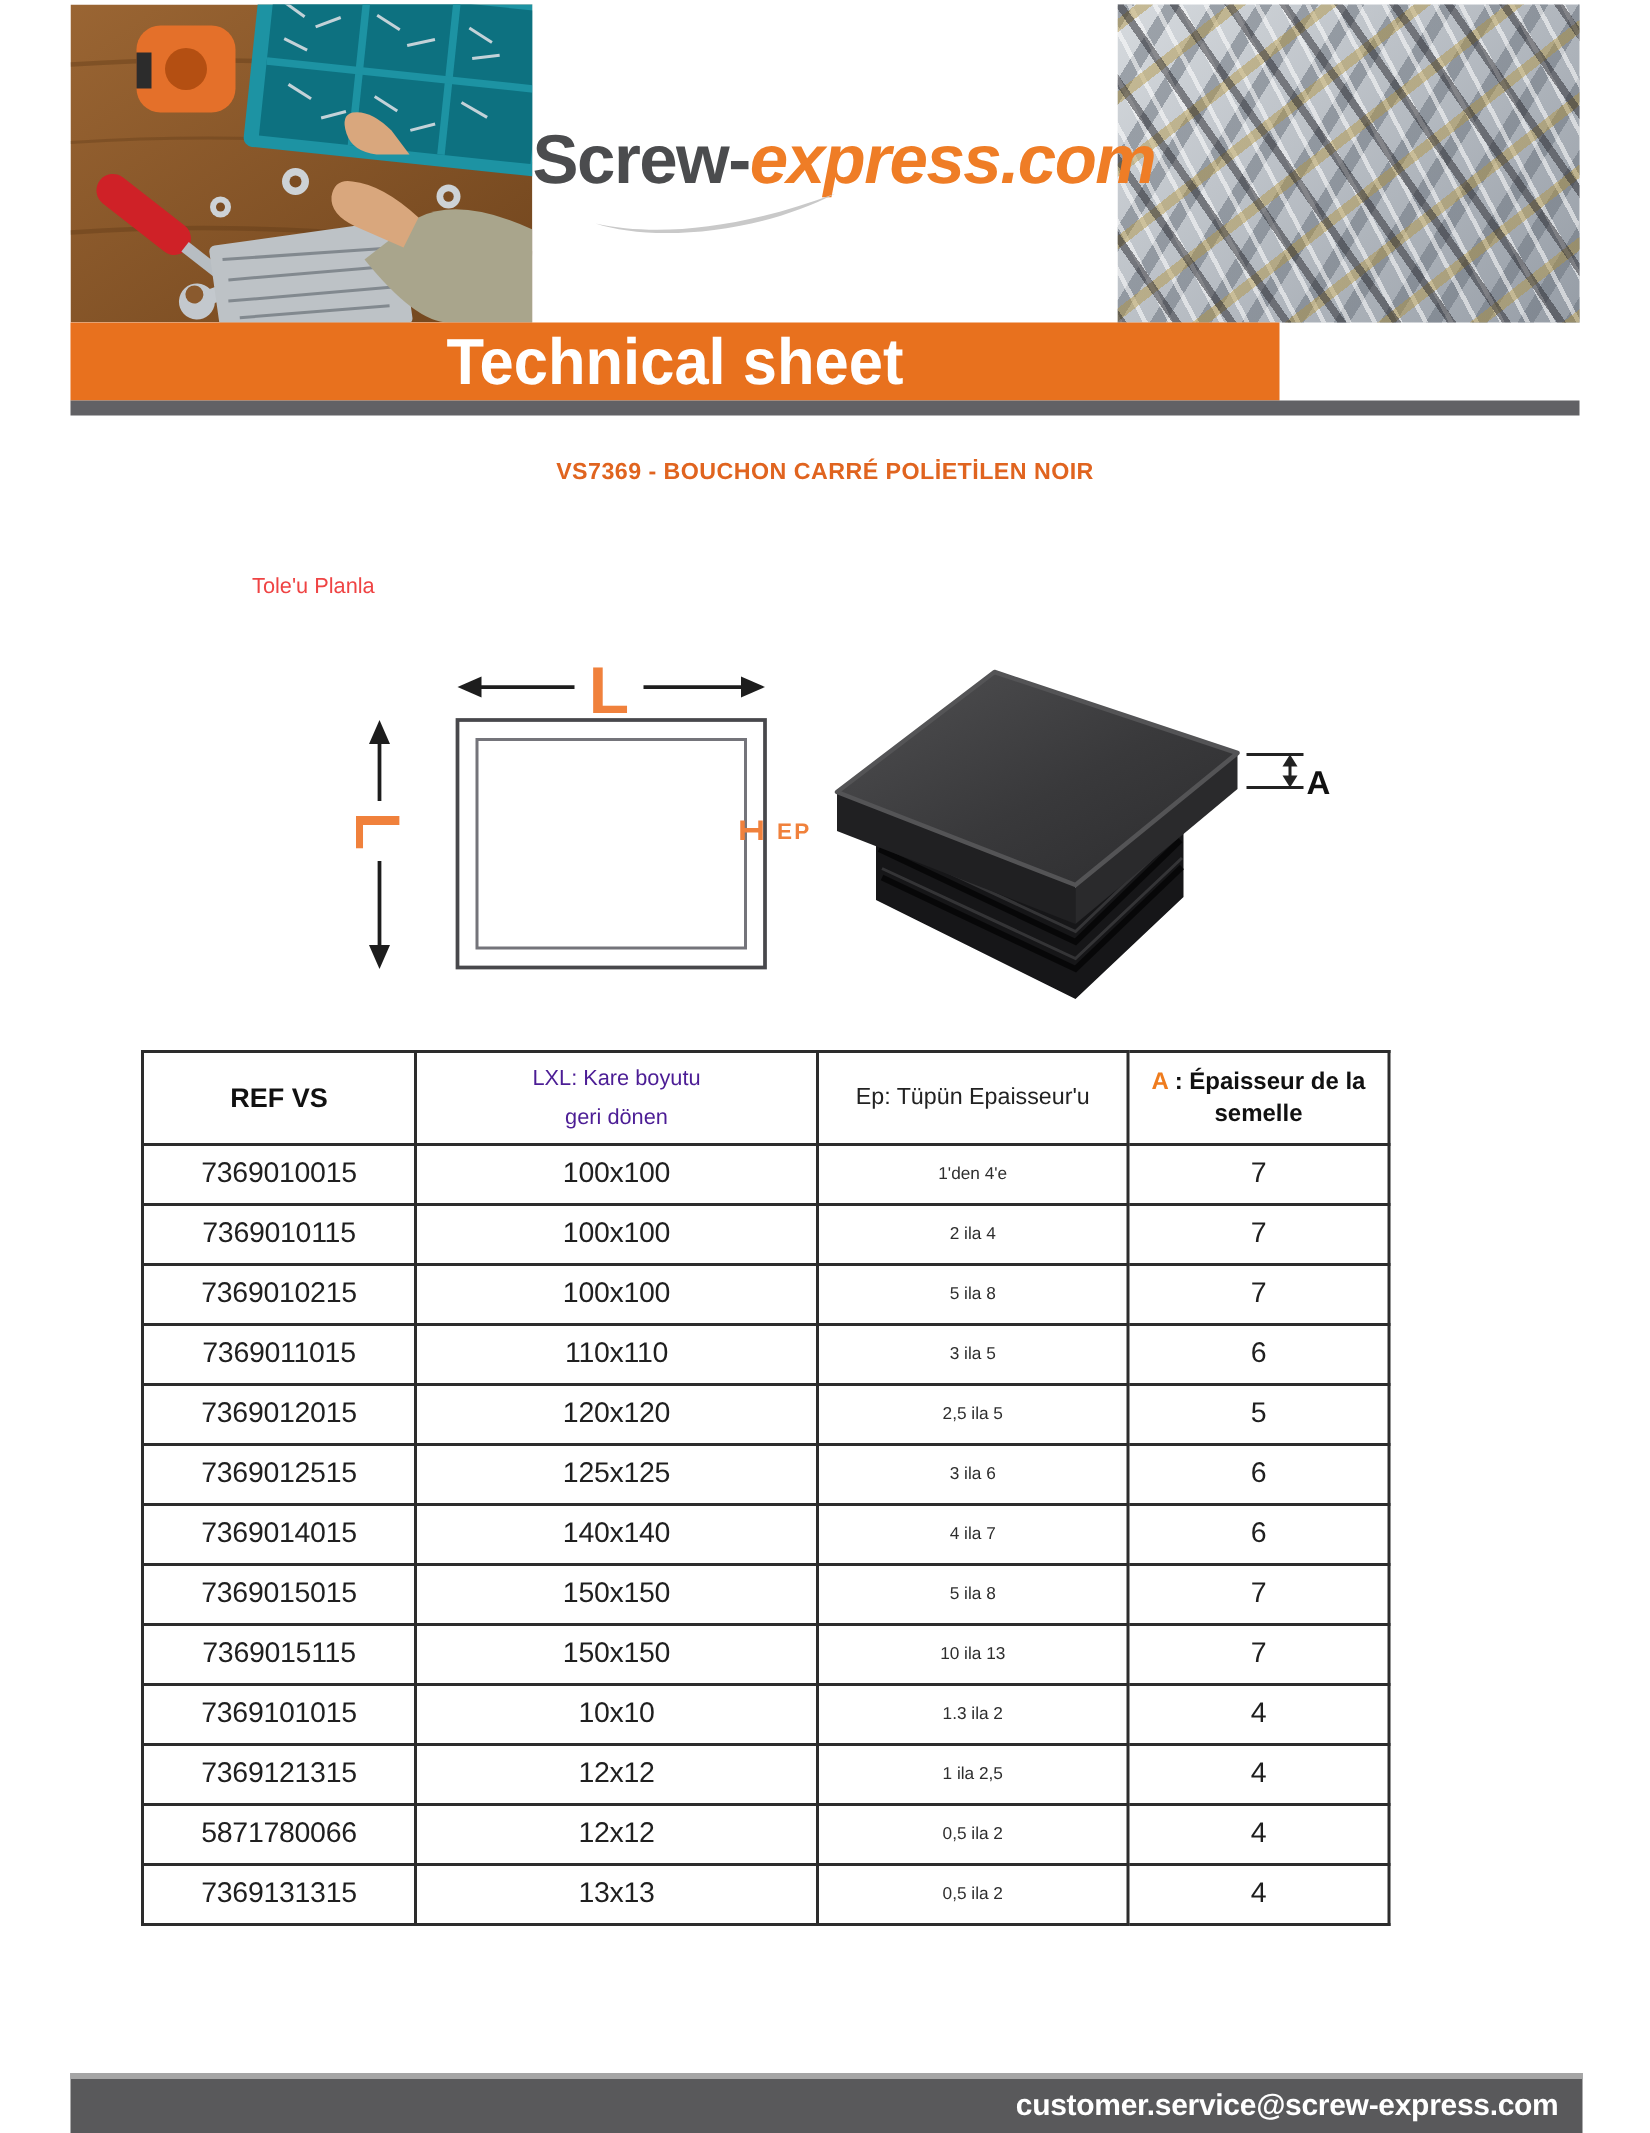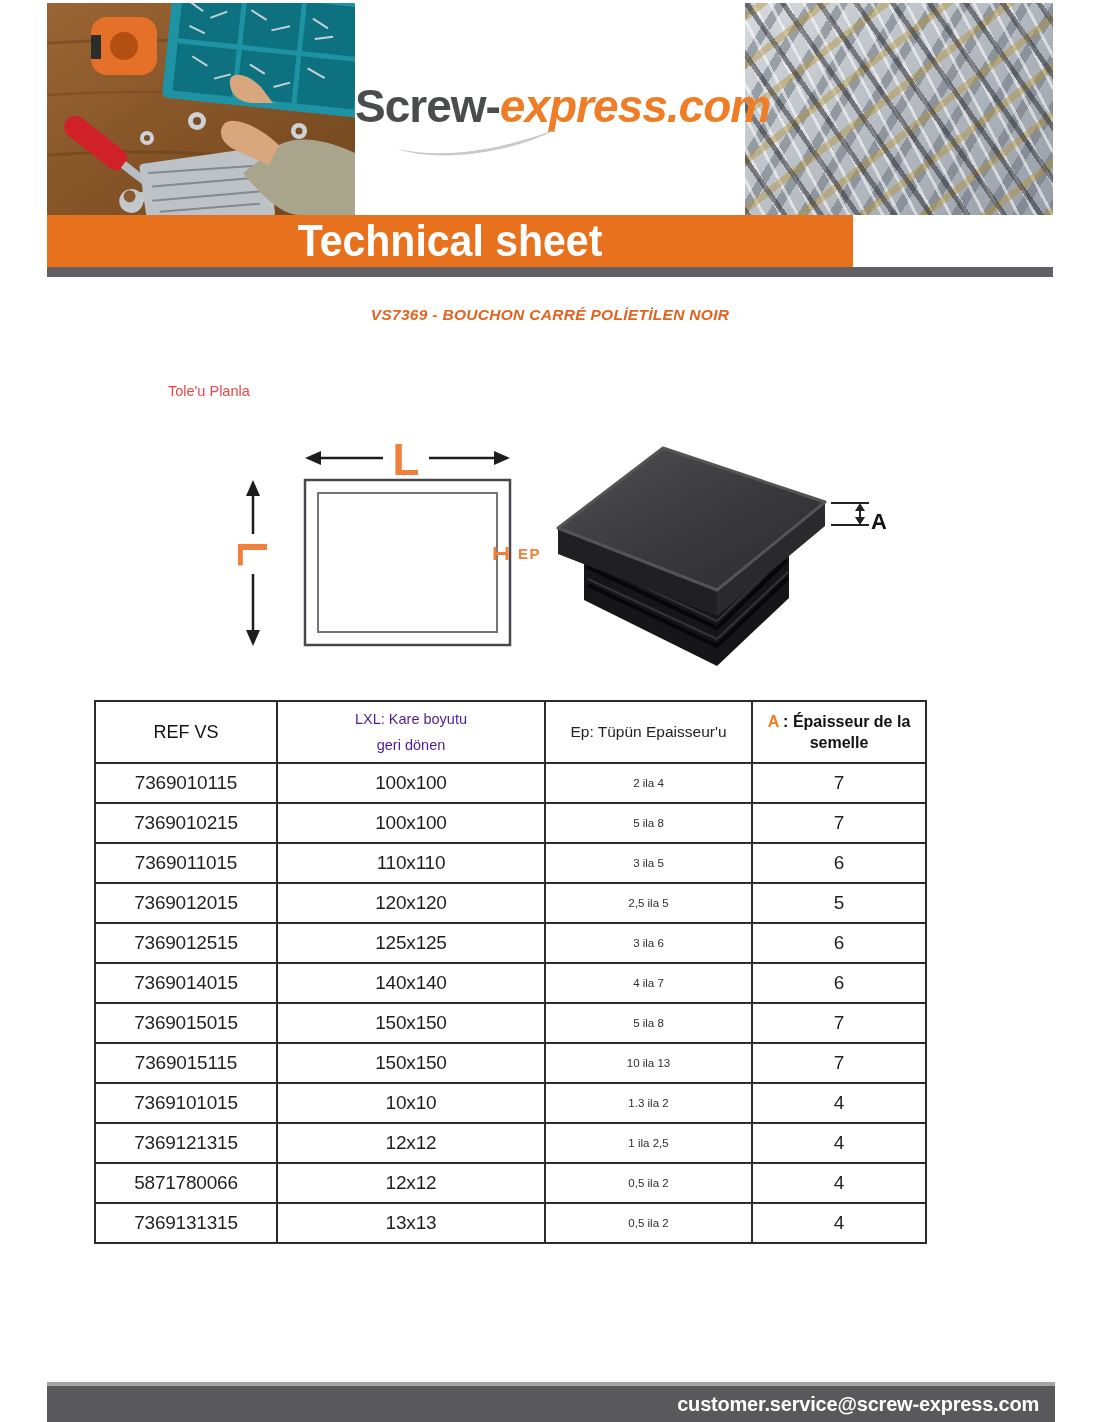--- a/index.html
+++ b/index.html
@@ -24,34 +24,34 @@
   .swoosh{position:absolute;left:38px;top:122px;}
 
   
   .banner{position:absolute;left:47px;top:215px;width:806px;height:52px;background:#e8711e;
           display:flex;align-items:center;justify-content:center;}
   .banner-title{color:#fff;font-size:41px;font-weight:bold;letter-spacing:0;transform:scaleY(1.06);}
   .divider{position:absolute;left:47px;top:267px;width:1006px;height:10px;background:#616165;}
 
   
   .doc-title{position:absolute;left:0;top:306px;width:1100px;text-align:center;
-             color:#e0641f;font-size:15.5px;font-weight:bold;letter-spacing:.3px;font-style:italic;}
+             color:#e0641f;font-size:15.5px;font-weight:bold;letter-spacing:.3px;}
   .diagram-caption{position:absolute;left:168px;top:383px;font-size:14.5px;color:#ef4444;}
 
   
   .diagram-svg{position:absolute;left:225px;top:428px;}
   .product-svg{position:absolute;left:548px;top:430px;}
 
   
   .spec-table{position:absolute;left:94px;top:700px;border-collapse:collapse;table-layout:fixed;}
   .spec-table th,.spec-table td{border:2px solid #2c2c2c;text-align:center;vertical-align:middle;
                                 padding:0;background:#fff;}
   .spec-table thead th{height:60px;}
   .spec-table tbody td{height:38px;}
-  .th-ref{font-size:18px;font-weight:normal;color:#111;}
+  .th-ref{font-size:18px;font-weight:bold;color:#111;}
   .th-size{font-size:14.5px;font-weight:normal;line-height:26px;color:#4c1d95;}
   .th-ep{font-size:15.5px;font-weight:normal;color:#222;}
   .th-a{font-size:16px;font-weight:bold;line-height:21px;color:#111;}
   .a-orange{color:#ef7c1e;}
   .cell-ref,.cell-size,.cell-a{font-size:19px;color:#1f1f1f;letter-spacing:-.2px;}
   .cell-ep{font-size:11.5px;color:#2e2e2e;}
 
   
   .footer{position:absolute;left:47px;top:1382px;width:1008px;height:40px;background:#59595b;
           border-top:4px solid #a5a5a5;box-sizing:border-box;display:flex;align-items:center;
@@ -224,20 +224,26 @@
         <th class="th-size">
           <div>LXL: Kare boyutu</div>
           <div>geri dönen</div>
         </th>
         <th class="th-ep">Ep: Tüpün Epaisseur'u</th>
         <th class="th-a"><span class="a-orange">A</span><span> : Épaisseur de la semelle</span></th>
       </tr>
     </thead>
     <tbody>
       <tr>
+          <td class="cell-ref">7369010015</td>
+          <td class="cell-size">100x100</td>
+          <td class="cell-ep">1'den 4'e</td>
+          <td class="cell-a">7</td>
+        </tr>
+      <tr>
           <td class="cell-ref">7369010115</td>
           <td class="cell-size">100x100</td>
           <td class="cell-ep">2 ila 4</td>
           <td class="cell-a">7</td>
         </tr>
       <tr>
           <td class="cell-ref">7369010215</td>
           <td class="cell-size">100x100</td>
           <td class="cell-ep">5 ila 8</td>
           <td class="cell-a">7</td>

